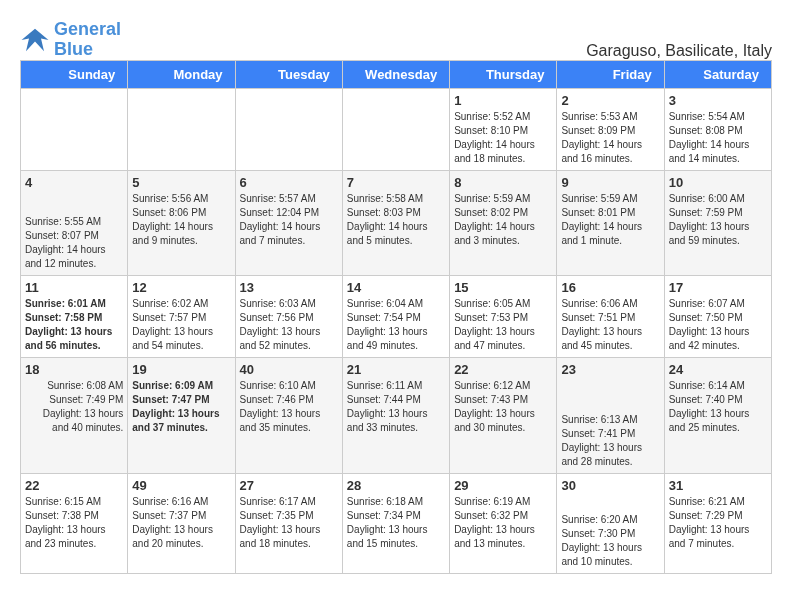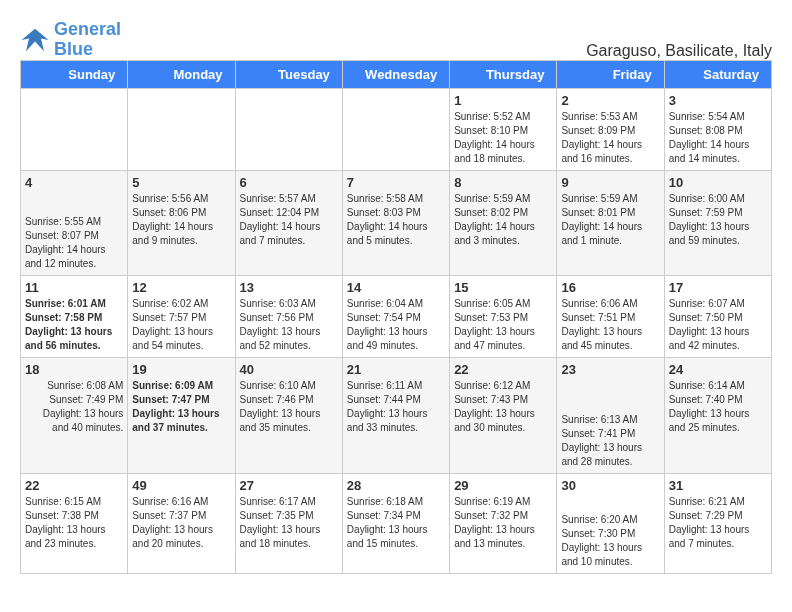--- a/index.html
+++ b/index.html
@@ -322,21 +322,21 @@
         <td>
           <div class="day-num">28</div>
           <div class="day-info" style="white-space: pre-line;">Sunrise: 6:18 AM
 Sunset: 7:34 PM
 Daylight: 13 hours
 and 15 minutes.</div>
         </td>
         <td>
           <div class="day-num">29</div>
           <div class="day-info" style="white-space: pre-line;">Sunrise: 6:19 AM
-Sunset: 7:32 PM
+Sunset: 6:32 PM
 Daylight: 13 hours
 and 13 minutes.</div>
         </td>
         <td>
           <div class="day-num">30</div>
           <div class="day-info" style="white-space: pre-line; margin-top: 20px;">Sunrise: 6:20 AM
 Sunset: 7:30 PM
 Daylight: 13 hours
 and 10 minutes.</div>
         </td>

